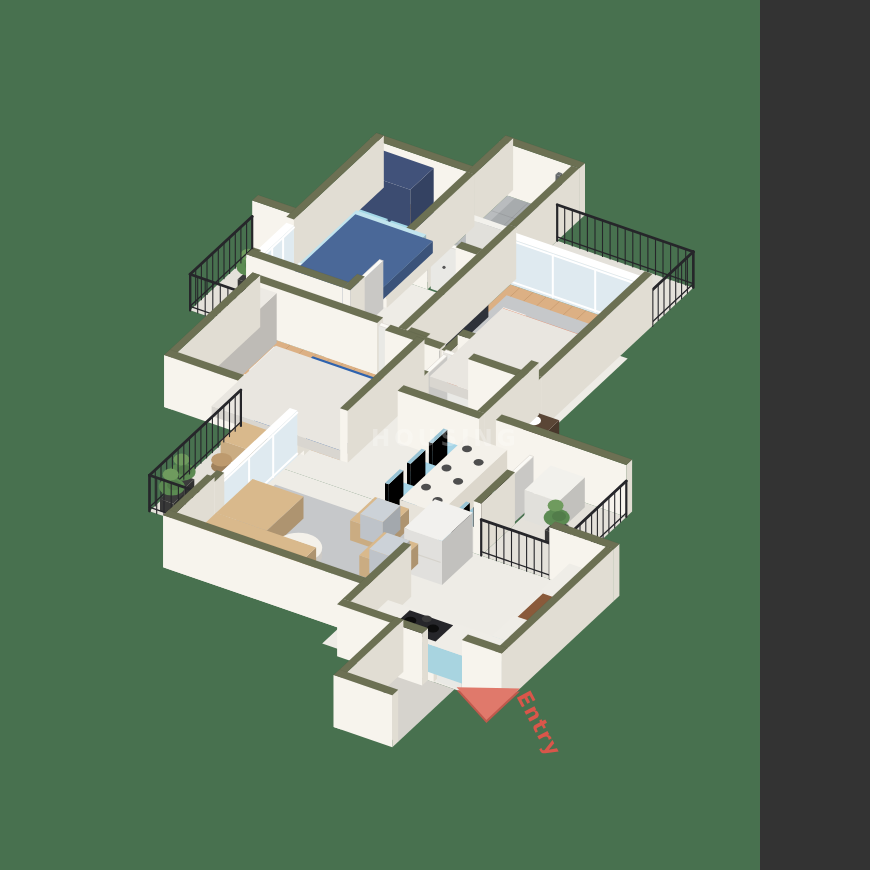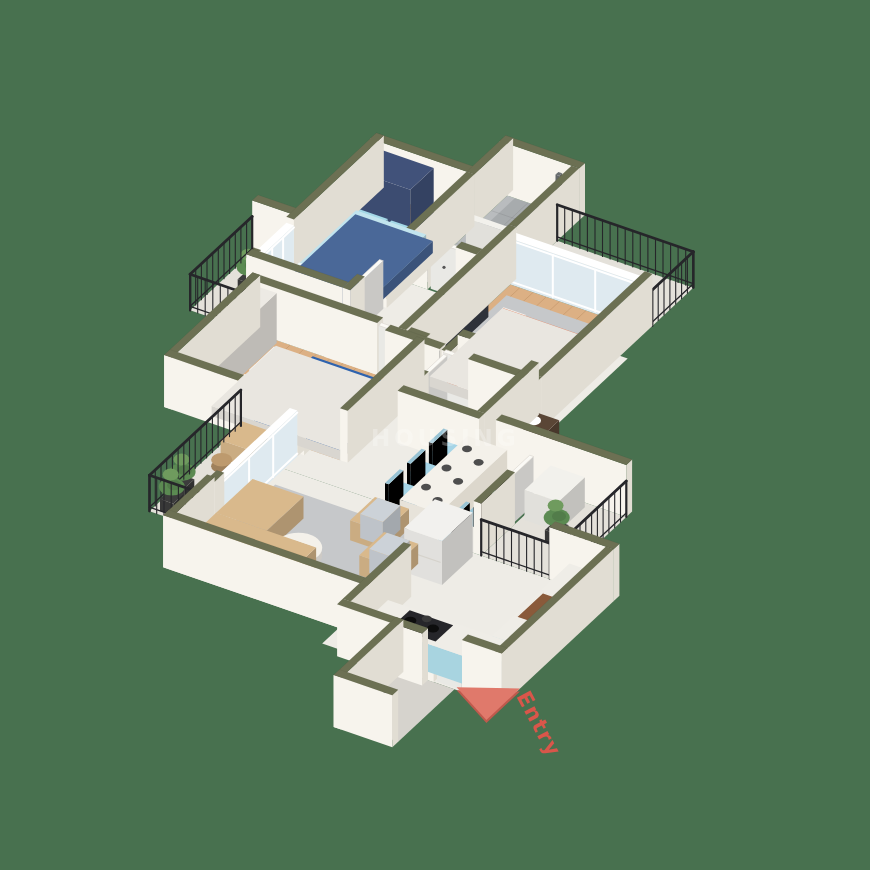--- a/index.html
+++ b/index.html
@@ -1,16 +1,16 @@
 <!DOCTYPE html>
 <html><head>
 <meta charset="utf-8">
 <style>
   html,body{margin:0;padding:0;background:#333;}
-  .stage{position:relative;width:870px;height:870px;overflow:hidden;}
+  .stage{position:relative;width:760px;height:870px;overflow:hidden;}
   svg{display:block;}
   #wm{font-family:"DejaVu Sans",sans-serif;font-weight:700;font-size:23px;letter-spacing:4px;opacity:.27;}
   #entrytext{font-family:"DejaVu Sans",sans-serif;font-weight:700;font-size:21px;letter-spacing:1.5px;}
 </style>
 </head>
 <body>
 
 <div class="stage">
   <svg width="870" height="870" viewBox="0 0 870 870">
     <rect id="bg" x="0" y="0" width="870" height="870" fill="#48714f"></rect>

